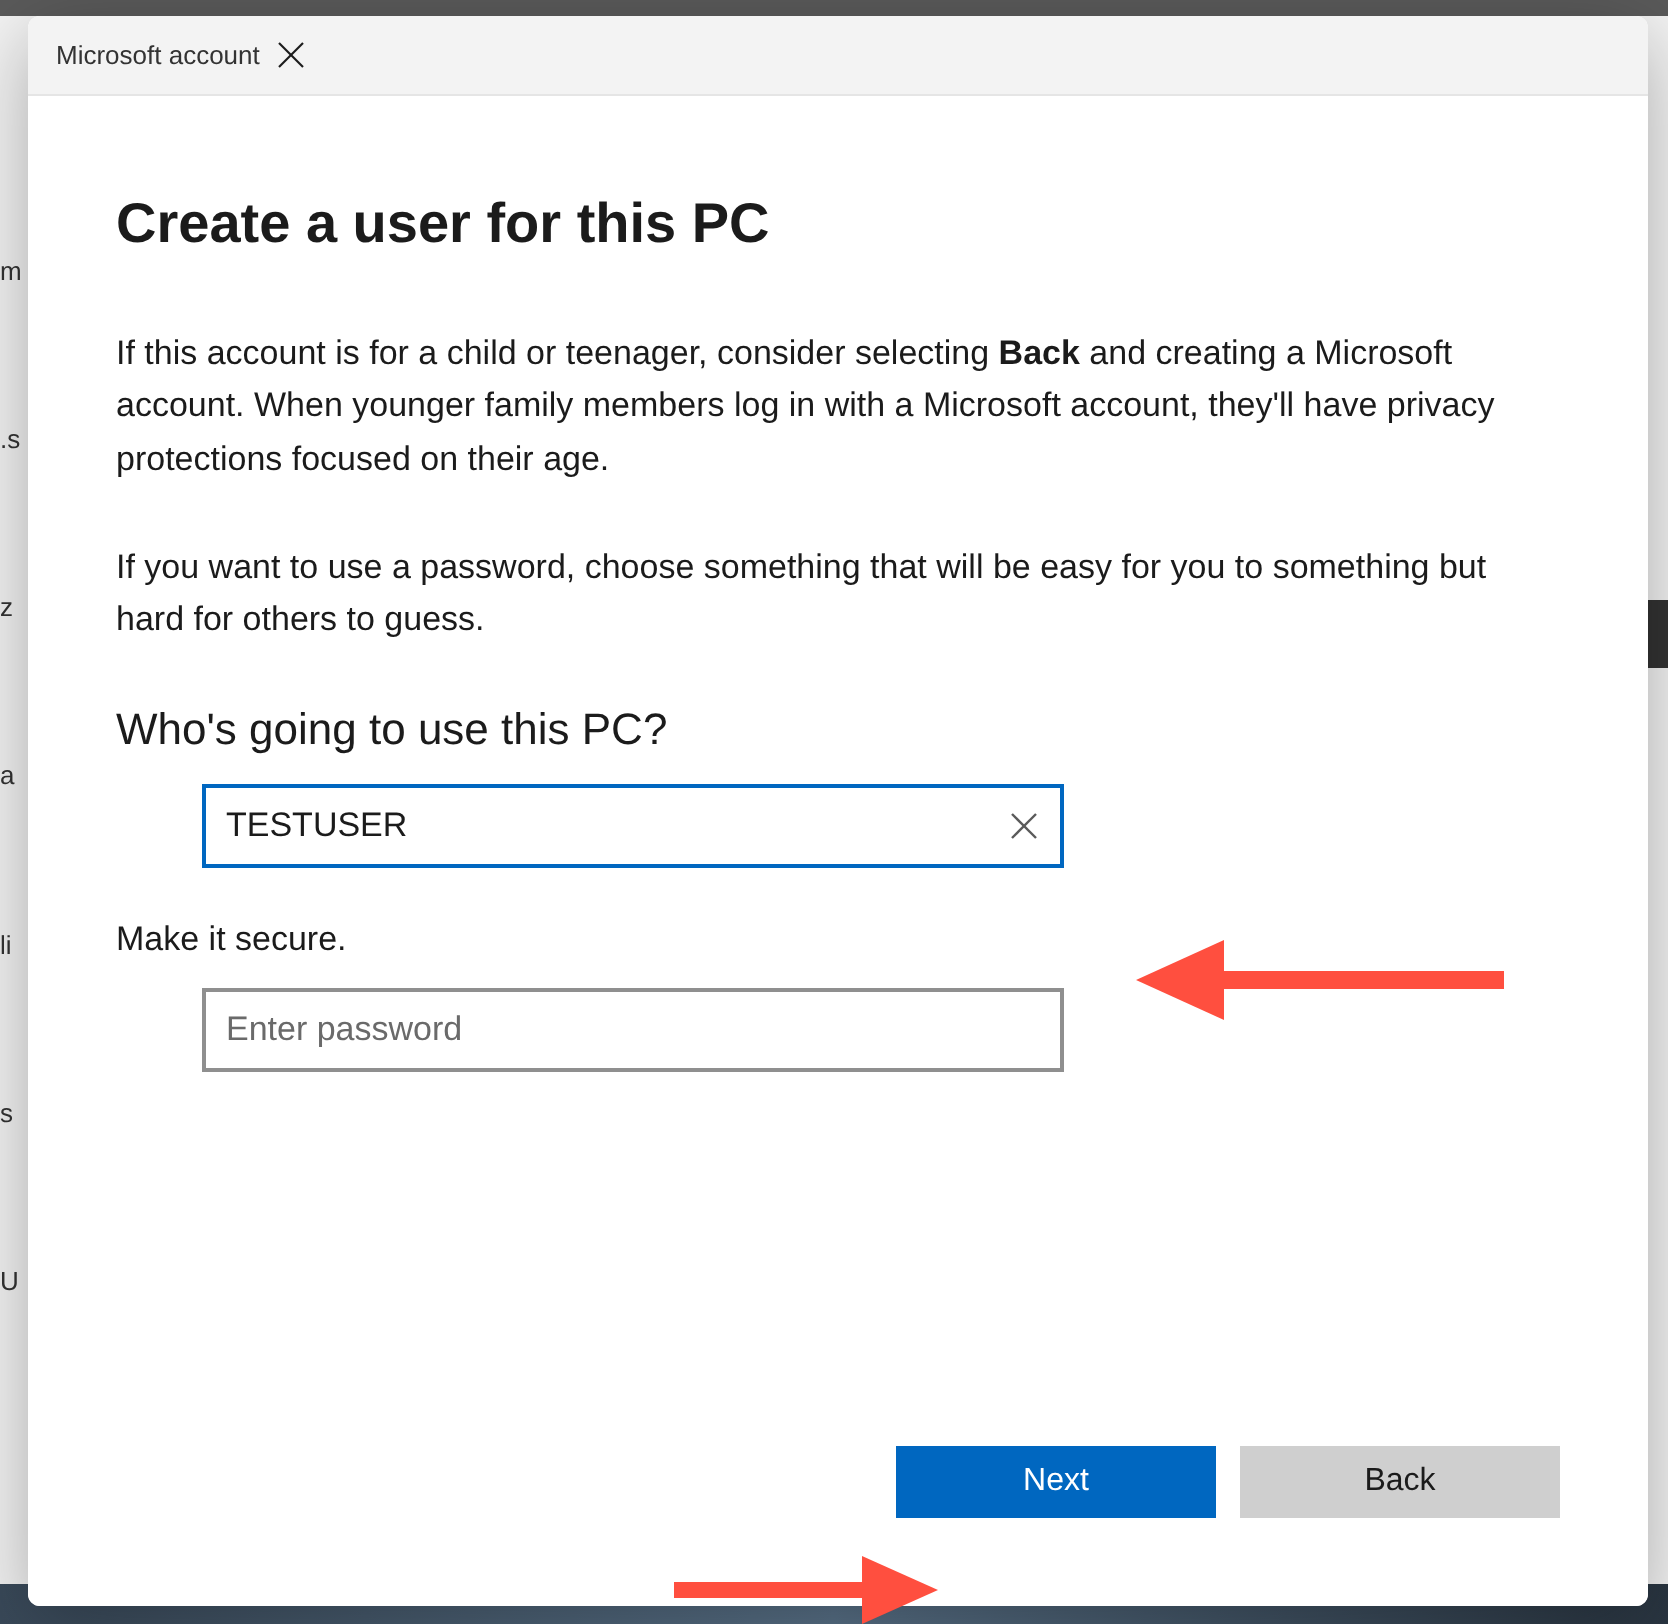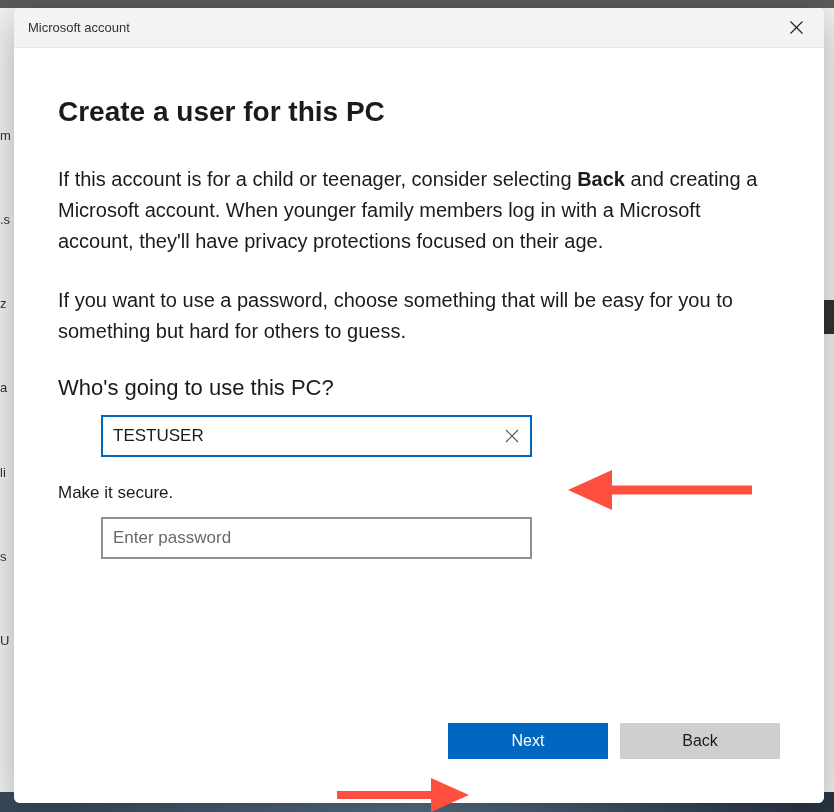--- a/index.html
+++ b/index.html
@@ -67,21 +67,20 @@
       box-shadow: 0 10px 40px rgba(0,0,0,0.3);
       display: flex;
       flex-direction: column;
     }
     .titlebar {
       height: 40px;
       background: #f3f3f3;
       border-bottom: 1px solid #e5e5e5;
       display: flex;
       align-items: center;
-      justify-content: space-between;
       padding: 0 12px 0 14px;
       border-radius: 6px 6px 0 0;
     }
     .titlebar-title {
       font-size: 13px;
       color: #333;
     }
     .close-btn {
       width: 32px;
       height: 32px;
@@ -101,21 +100,21 @@
       position: relative;
       border-radius: 0 0 6px 6px;
     }
     .heading {
       font-size: 28px;
       font-weight: 700;
       color: #1b1b1b;
       margin-bottom: 36px;
     }
     .para {
-      font-size: 20px;
+      font-size: 17px;
       line-height: 1.55;
       color: #1b1b1b;
       margin-bottom: 28px;
     }
     .para b {
       font-weight: 700;
     }
     .field-label {
       font-size: 22px;
       color: #1b1b1b;

